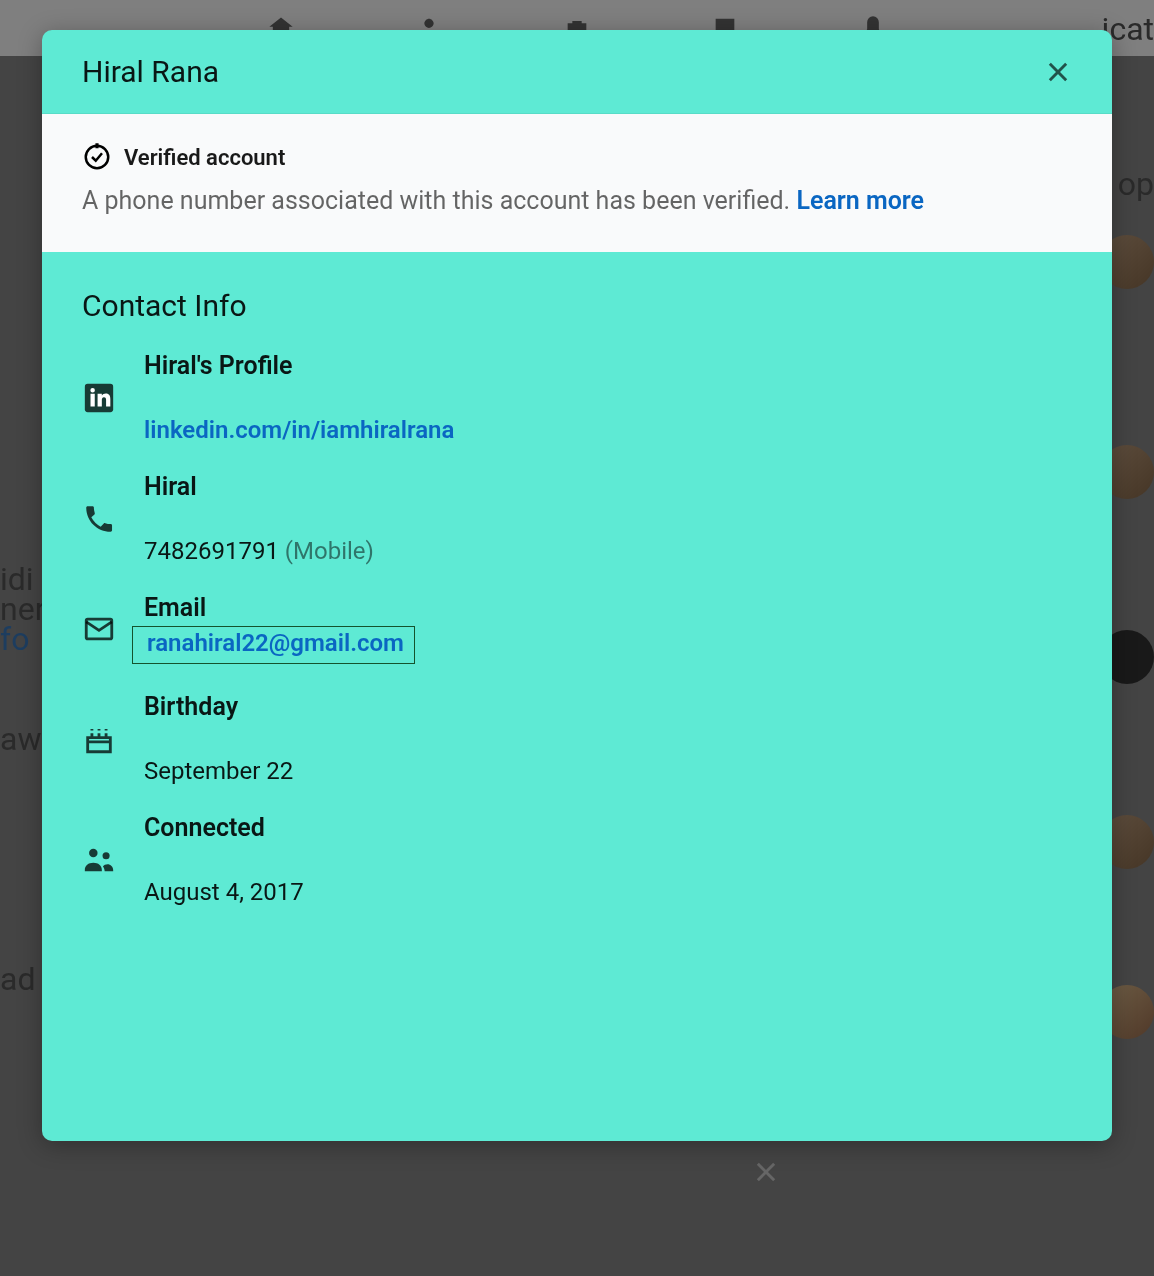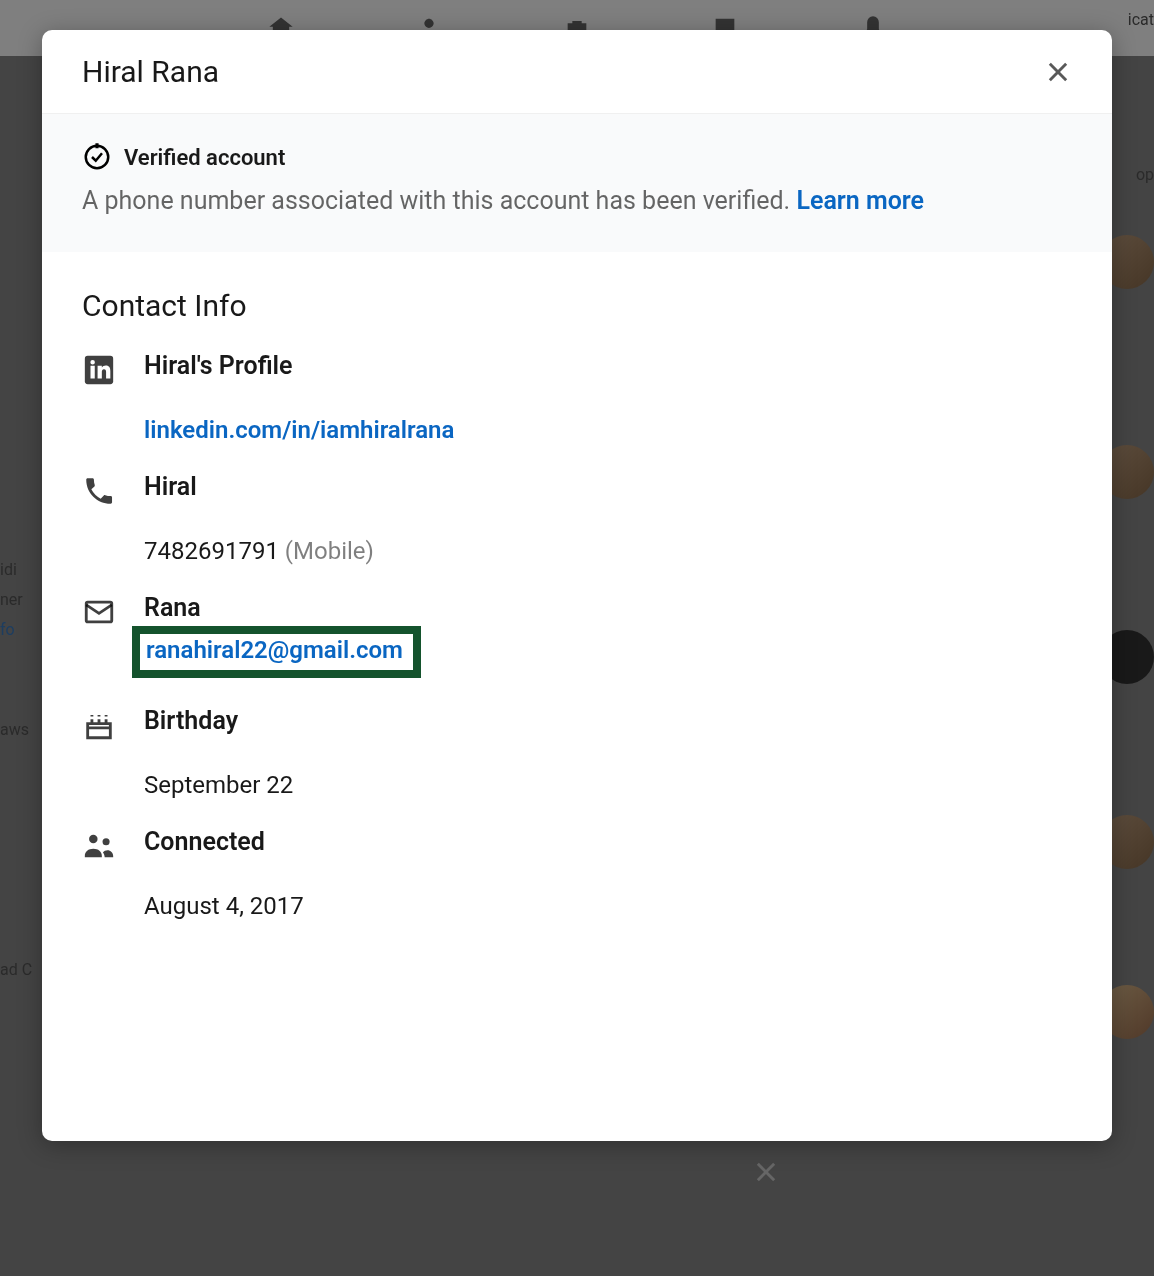--- a/index.html
+++ b/index.html
@@ -33,21 +33,21 @@
       gap: 120px;
       color: #666;
     }
     .bg-nav svg { fill: #666; }
     .modal {
       position: absolute;
       top: 30px;
       left: 42px;
       right: 42px;
       bottom: 135px;
-      background: #ffffff;
+      background: #5eead4;
       border-radius: 10px;
       box-shadow: 0 4px 24px rgba(0,0,0,0.3);
       overflow: hidden;
       display: flex;
       flex-direction: column;
     }
     .modal-header {
       display: flex;
       align-items: center;
       justify-content: space-between;
@@ -98,21 +98,21 @@
       padding: 36px 40px 20px 40px;
     }
     .section-title {
       font-size: 30px;
       font-weight: 400;
       color: rgba(0,0,0,0.9);
       margin-bottom: 28px;
     }
     .info-item {
       display: flex;
-      align-items: flex-start;
+      align-items: center;
       gap: 28px;
       margin-bottom: 28px;
     }
     .info-icon {
       width: 34px;
       height: 34px;
       flex-shrink: 0;
       color: rgba(0,0,0,0.75);
       margin-top: 2px;
     }
@@ -132,30 +132,30 @@
     }
     .info-link {
       color: #0a66c2;
       font-weight: 600;
       cursor: pointer;
     }
     .info-muted {
       color: rgba(0,0,0,0.5);
     }
     .highlight-box {
-      border: 8px solid #14532d;
-      padding: 2px 10px 6px 6px;
+      border: 1px solid #14532d;
+      padding: 2px 10px 6px 14px;
       display: inline-block;
       margin-left: -12px;
       margin-top: -2px;
     }
     .bg-text {
       position: absolute;
       color: #555;
-      font-size: 16px;
+      font-size: 32px;
     }
     .bg-avatar {
       position: absolute;
       width: 54px;
       height: 54px;
       border-radius: 50%;
       background: linear-gradient(135deg, #c0a080, #8a6a4a);
     }
     .bottom-close {
       position: absolute;
@@ -257,21 +257,21 @@
         </div>
       </div>
     </div>
 
     <div class="info-item">
       <svg class="info-icon" viewBox="0 0 24 24" fill="none" stroke="currentColor" stroke-width="2">
         <rect x="3" y="5" width="18" height="14" rx="1"></rect>
         <path d="M3 7l9 6 9-6"></path>
       </svg>
       <div class="info-content">
-        <div class="info-label">Rana</div>
+        <div class="info-label">Email</div>
         <div class="highlight-box">
           <span class="info-value info-link">ranahiral22@gmail.com</span>
         </div>
       </div>
     </div>
 
 
     <div class="info-item">
       <svg class="info-icon" viewBox="0 0 24 24" fill="none" stroke="currentColor" stroke-width="2">
         <path d="M4 14h16v7H4zM4 14v-3h16v3M7 8v3M12 8v3M17 8v3M7 5v1M12 5v1M17 5v1"></path>

